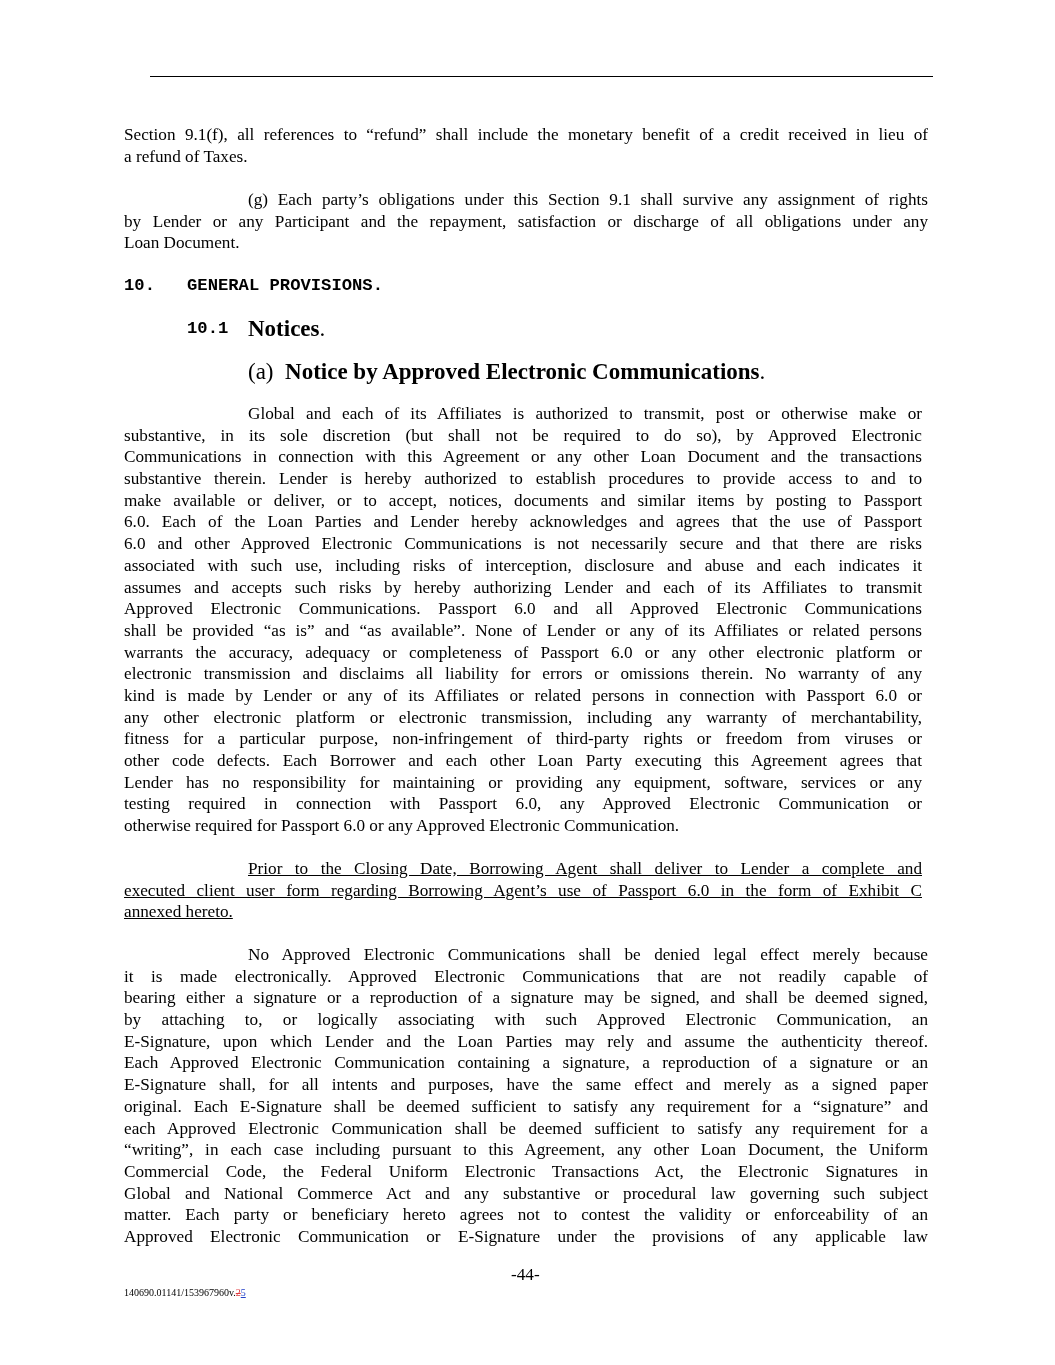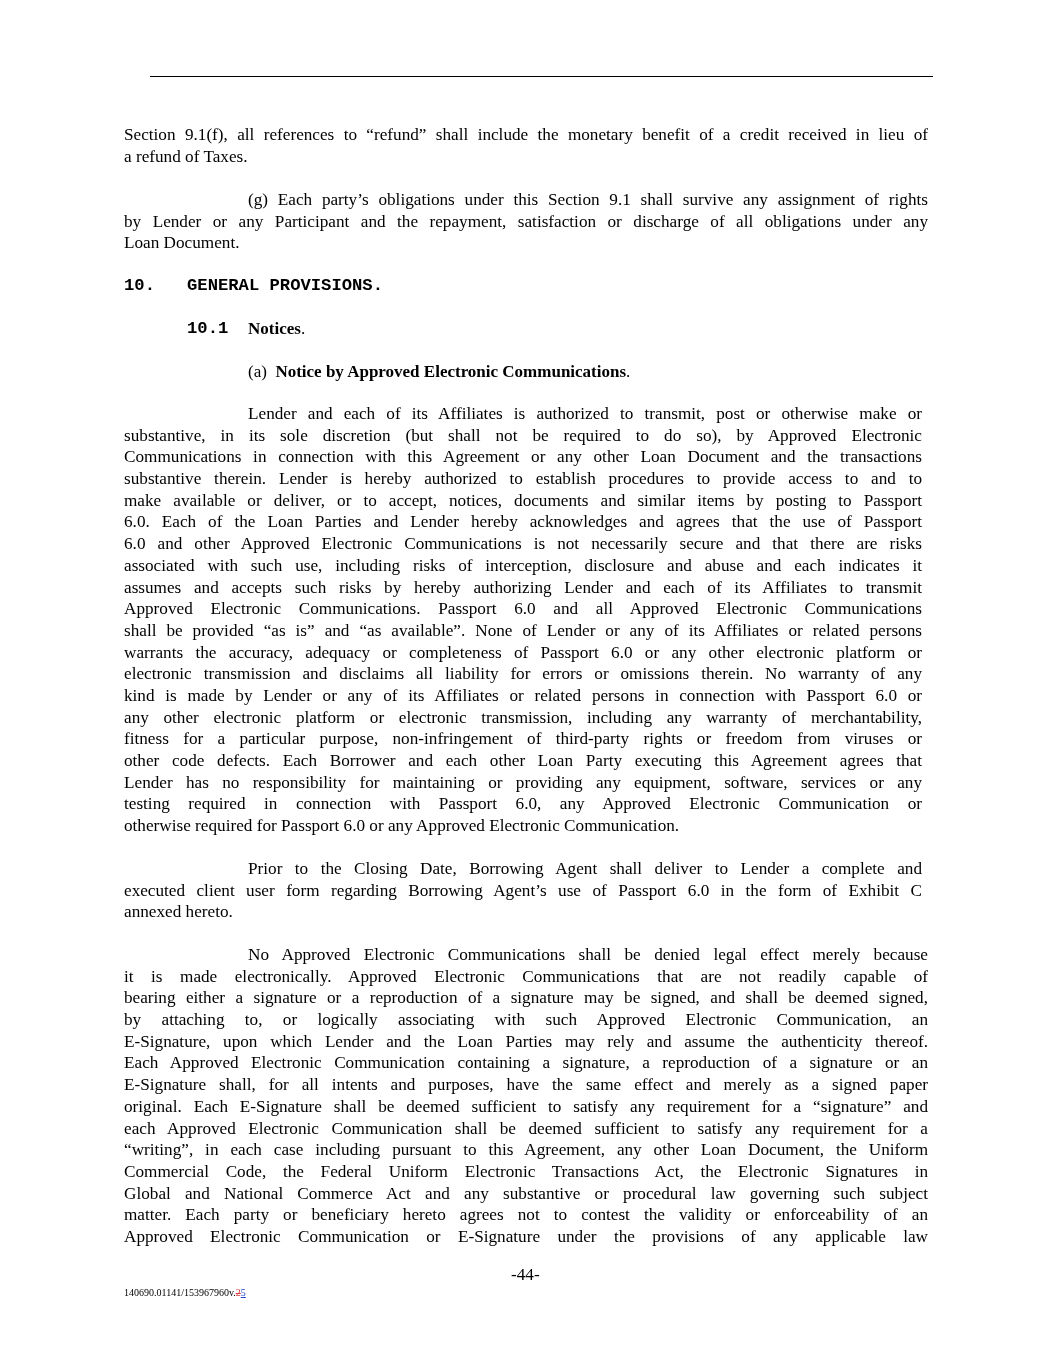--- a/index.html
+++ b/index.html
@@ -6,21 +6,21 @@
   body { width: 1055px; height: 1365px; position: relative; overflow: hidden;
          font-family: "Liberation Serif", serif; color: #000; }
   .rule { position: absolute; left: 150px; top: 76px; width: 783px; height: 0;
           border-top: 1.5px solid #000; }
   .blk { position: absolute; left: 124px; width: 798px; font-size: 17.2px; line-height: 21.7px; }
   .blk.wide { width: 804px; }
   .ln { display: block; text-align: justify; text-align-last: justify; white-space: nowrap; height: 21.7px; }
   .ln.last { text-align-last: left; }
   .ln.indent { padding-left: 124px; }
   .heading { position: absolute; font-size: 17.2px; line-height: 21.7px; font-weight: bold; font-family: Liberation Mono, monospace; }
-  .plain { position: absolute; font-size: 17px; line-height: 21.7px; }
+  .plain { position: absolute; font-size: 23px; line-height: 21.7px; }
   .b { font-weight: bold; }
   .pagenum { position: absolute; left: 511px; top: 1265px; font-size: 17.2px; }
   .docid { position: absolute; left: 124px; top: 1287px; font-size: 10px; }
   .del { color: #e0393e; text-decoration: line-through; }
   .ins { color: #2340c8; text-decoration: underline; }
 </style>
 </head>
 <body>
 
 <div class="rule"></div>
@@ -44,21 +44,21 @@
 </div>
 
 <div class="heading" style="left:187px; top:318px;">
   <span>10.1</span>
 </div>
 <div class="plain" style="left:248px; top:318px;"><span class="b">Notices</span><span>.</span></div>
 
 <div class="plain" style="left:248px; top:361px;"><span>(a)</span>&nbsp;&nbsp;<span class="b">Notice by Approved Electronic Communications</span><span>.</span></div>
 
 <div class="blk" id="p_notice1" style="top:403px;">
-    <span class="ln indent">Lender and each of its Affiliates is authorized to transmit, post or otherwise make or</span>
+    <span class="ln indent">Global and each of its Affiliates is authorized to transmit, post or otherwise make or</span>
     <span class="ln">substantive, in its sole discretion (but shall not be required to do so), by Approved Electronic</span>
     <span class="ln">Communications in connection with this Agreement or any other Loan Document and the transactions</span>
     <span class="ln">substantive therein.  Lender is hereby authorized to establish procedures to provide access to and to</span>
     <span class="ln">make available or deliver, or to accept, notices, documents and similar items by posting to Passport</span>
     <span class="ln">6.0.  Each of the Loan Parties and Lender hereby acknowledges and agrees that the use of Passport</span>
     <span class="ln">6.0 and other Approved Electronic Communications is not necessarily secure and that there are risks</span>
     <span class="ln">associated with such use, including risks of interception, disclosure and abuse and each indicates it</span>
     <span class="ln">assumes and accepts such risks by hereby authorizing Lender and each of its Affiliates to transmit</span>
     <span class="ln">Approved Electronic Communications.  Passport 6.0 and all Approved Electronic Communications</span>
     <span class="ln">shall be provided “as is” and “as available”.  None of Lender or any of its Affiliates or related persons</span>
@@ -66,21 +66,21 @@
     <span class="ln">electronic transmission and disclaims all liability for errors or omissions therein.  No warranty of any</span>
     <span class="ln">kind is made by Lender or any of its Affiliates or related persons in connection with Passport 6.0 or</span>
     <span class="ln">any other electronic platform or electronic transmission, including any warranty of merchantability,</span>
     <span class="ln">fitness for a particular purpose, non-infringement of third-party rights or freedom from viruses or</span>
     <span class="ln">other code defects.  Each Borrower and each other Loan Party executing this Agreement agrees that</span>
     <span class="ln">Lender has no responsibility for maintaining or providing any equipment, software, services or any</span>
     <span class="ln">testing required in connection with Passport 6.0, any Approved Electronic Communication or</span>
     <span class="ln last">otherwise required for Passport 6.0 or any Approved Electronic Communication.</span>
   </div>
 
-<div class="blk" id="p_notice2" style="top:858px;">
+<div class="blk" id="p_notice2" style="top:858px;text-decoration:underline;">
     <span class="ln indent">Prior to the Closing Date, Borrowing Agent shall deliver to Lender a complete and</span>
     <span class="ln">executed client user form regarding Borrowing Agent’s use of Passport 6.0 in the form of Exhibit C</span>
     <span class="ln last">annexed hereto.</span>
   </div>
 
 <div class="blk wide" id="p_notice3" style="top:944px;">
     <span class="ln indent">No Approved Electronic Communications shall be denied legal effect merely because</span>
     <span class="ln">it is made electronically.  Approved Electronic Communications that are not readily capable of</span>
     <span class="ln">bearing either a signature or a reproduction of a signature may be signed, and shall be deemed signed,</span>
     <span class="ln">by attaching to, or logically associating with such Approved Electronic Communication, an</span>

